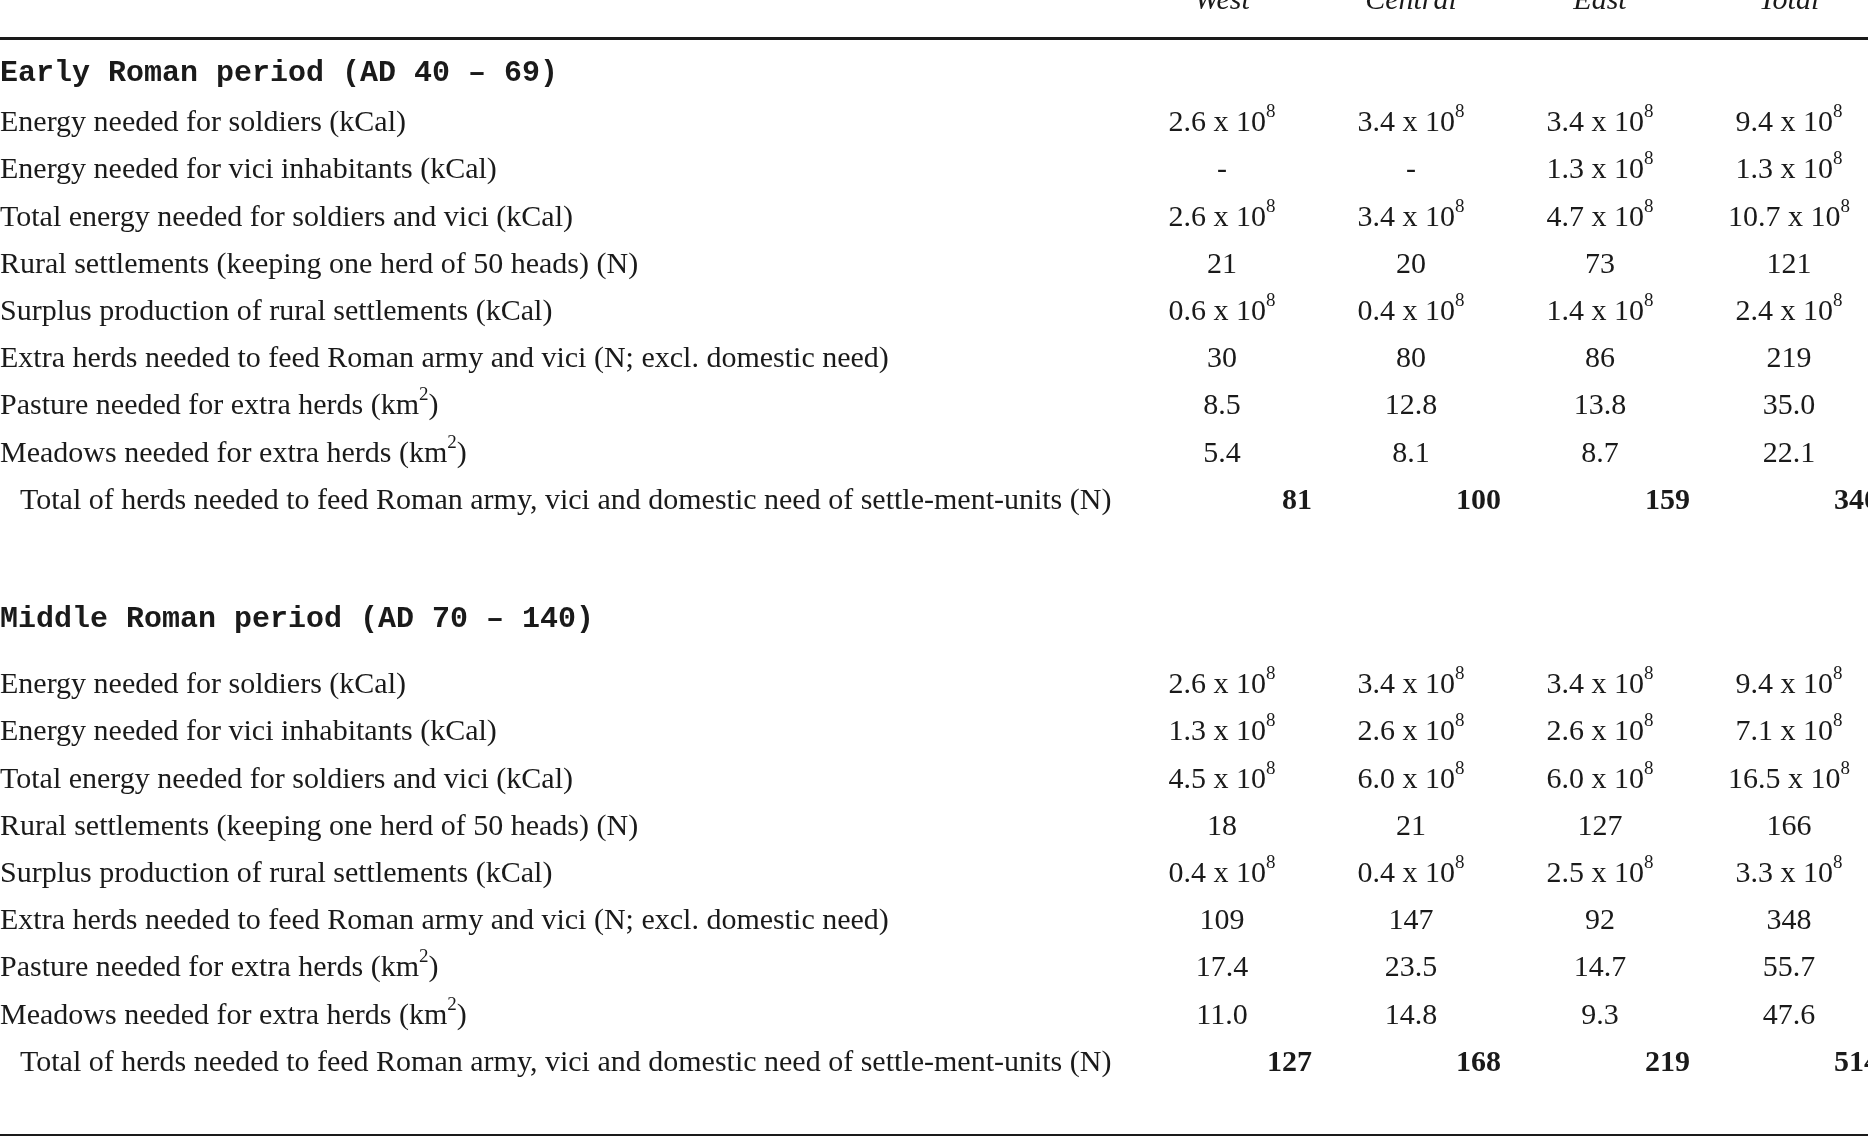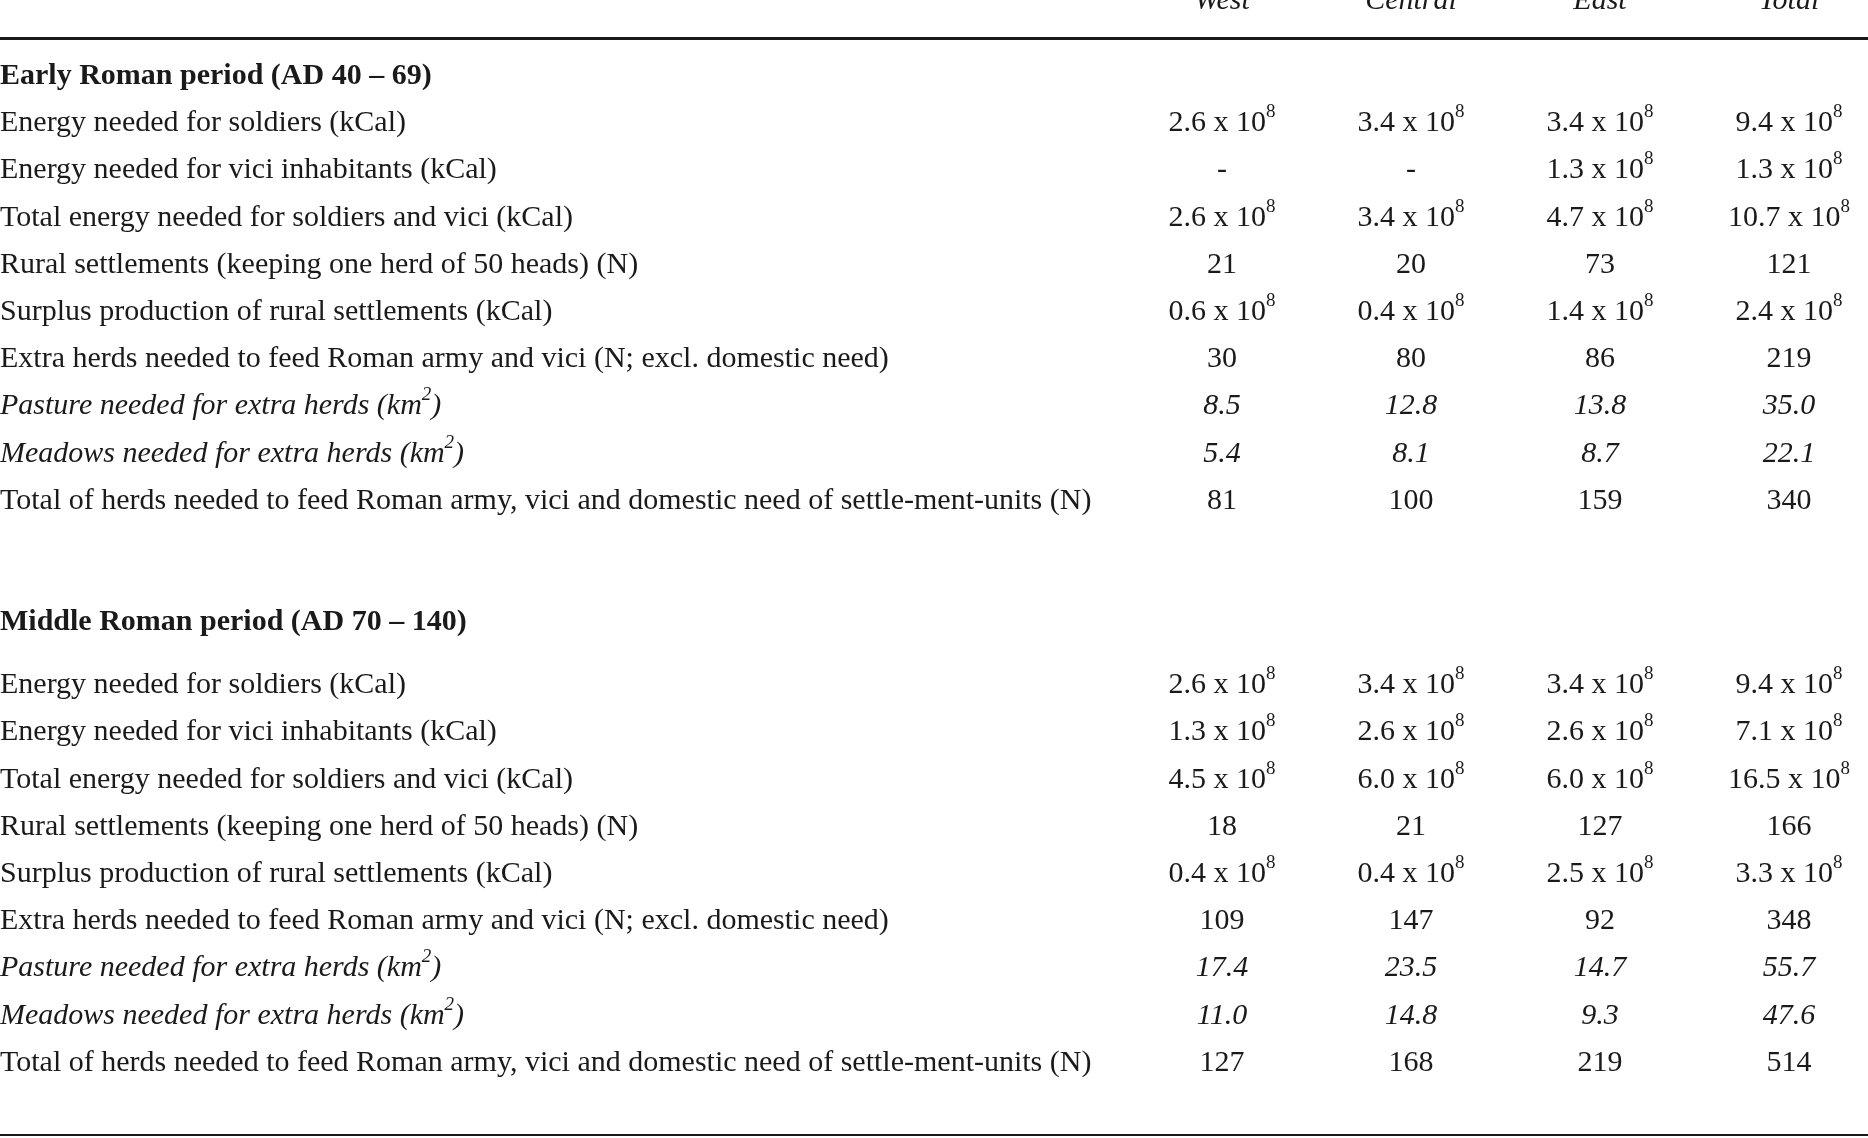--- a/index.html
+++ b/index.html
@@ -13,25 +13,25 @@
       position: absolute; top: -12px; left: 0; width: 1868px; height: 40px;
     }
     .col-head {
       position: absolute; width: 180px; text-align: center;
       font-style: italic; font-size: 30px; top: -6px;
     }
     .rule-top { position: absolute; top: 37px; left: 0; width: 1868px; height: 3px; background: #1a1a1a; }
     .rule-bottom { position: absolute; top: 1134px; left: 0; width: 1868px; height: 2px; background: #1a1a1a; }
     .row { position: absolute; left: 0; width: 1868px; height: 47px; font-size: 30px; }
     .row .label { position: absolute; left: 0; top: 0; white-space: nowrap; line-height: 47px; }
-    .row .label.wrap { white-space: normal; width: 1120px; line-height: 47px; }
+    .row .label.wrap { white-space: normal; width: 1120px; line-height: 47px; padding-left: 20px; }
     .row .cell { position: absolute; top: 0; width: 180px; text-align: center; line-height: 47px; }
-    .row.section .label { font-weight: bold; }
-    .row.italic .label, .row.italic .cell { font-style: italic; }
-    .row.bold-vals .cell { font-weight: normal; }
+    .row.section .label { font-weight: bold; font-family: Liberation Mono, monospace; }
+    .row.italic .label, .row.italic .cell { }
+    .row.bold-vals .cell { font-weight: bold; text-align: right; }
     sup { font-size: 19px; vertical-align: 14px; line-height: 0; }
     .c0 { left: 1132px; } .c1 { left: 1321px; } .c2 { left: 1510px; } .c3 { left: 1699px; }
   </style>
 </head>
 <body>
 
 <div class="table">
   <div class="header">
     <div class="col-head c0">West</div>
     <div class="col-head c1">Central</div>

